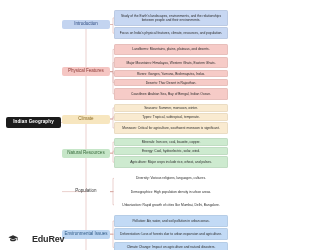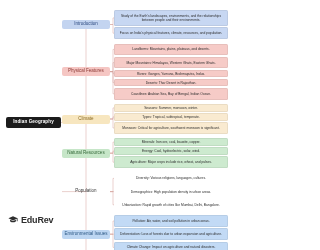--- a/index.html
+++ b/index.html
@@ -111,24 +111,24 @@
   .leaf.theme-plain { background: transparent; border-color: transparent; }
 
   .theme-cyan   { background: #bdd6f2; }
   .theme-cyan   .branch-label { color: #2f5a86; }
   .leaf.theme-cyan { background: #c2daf5; }
 
   
   .watermark {
     position: absolute;
     left: 8px;
-    bottom: 25px;
-    display: flex;
-    align-items: center;
-    gap: 3px;
+    bottom: 6px;
+    display: flex;
+    align-items: center;
+    gap: 14px;
   }
   .watermark .wm-text {
     font-size: 9px;
     font-weight: bold;
     color: #2e2e2e;
     letter-spacing: -0.2px;
     line-height: 1;
   }
   .cap-icon { display: block; }
 </style>

